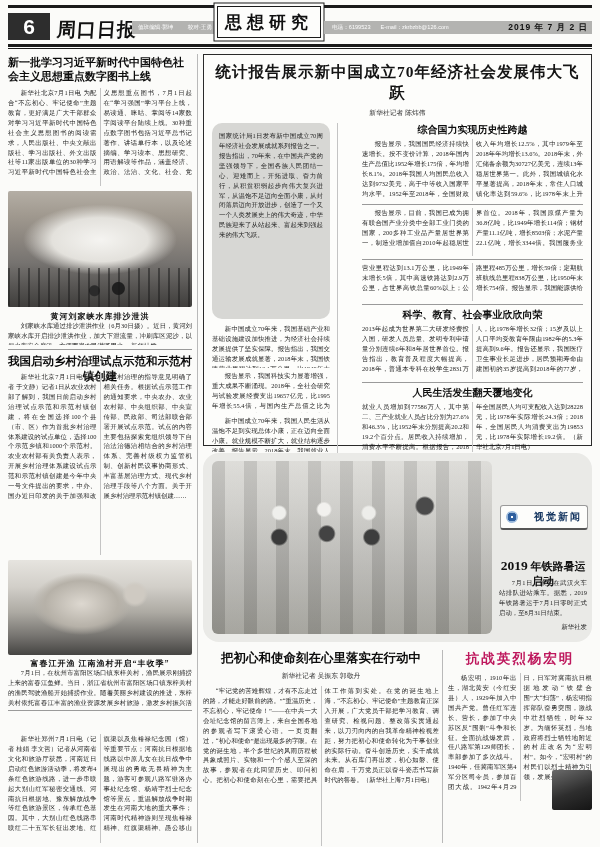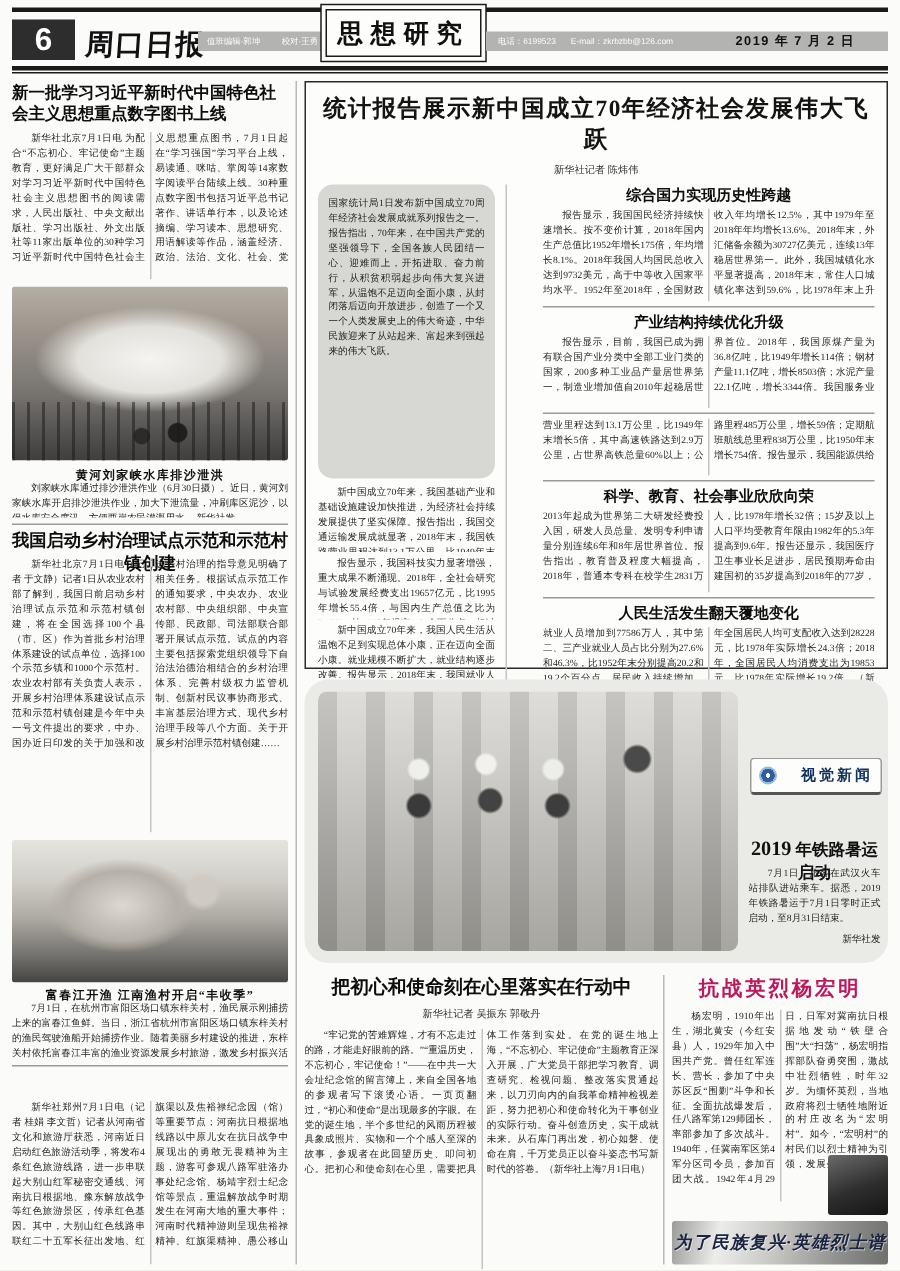--- a/index.html
+++ b/index.html
@@ -87,21 +87,21 @@
 
   <div class="abs graybar" style="left:216px;top:21px;width:0;height:13px;"></div>
 
   <div class="abs secbox" style="left:217px;top:6px;width:102px;height:30px;">
     <span>思想研究</span>
   </div>
 
   <div class="abs graybar" style="left:324px;top:21px;width:268px;height:13px;gap:10px;padding-left:8px;box-sizing:border-box;">
     <span>电话：6199523</span>
     <span>E-mail：zkrbzbb@126.com</span>
-    <span class="datetxt" style="margin-left:auto;padding-right:22px;">2019 年 7 月 2 日</span>
+    <span class="datetxt" style="margin-left:auto;padding-right:4px;">2019 年 7 月 2 日</span>
   </div>
   <div class="abs graybar" style="left:132px;top:21px;width:0;"></div>
   <div class="abs graybar" style="left:146px;top:21px;width:66px;height:13px;justify-content:flex-end;padding-right:0;background:none;">
     <span>校对·王勇</span>
   </div>
 
   <div class="abs rule" style="left:8px;top:44px;width:584px;height:2.5px;"></div>
   <div class="abs rule" style="left:8px;top:48px;width:584px;height:0.8px;"></div>
 
   <div class="abs vline" style="left:197px;top:54px;height:789px;"></div>
@@ -134,21 +134,20 @@
         <div class="introbox body-text" style="height:196px;box-sizing:border-box;">国家统计局1日发布新中国成立70周年经济社会发展成就系列报告之一。报告指出，70年来，在中国共产党的坚强领导下，全国各族人民团结一心、迎难而上，开拓进取、奋力前行，从积贫积弱起步向伟大复兴进军，从温饱不足迈向全面小康，从封闭落后迈向开放进步，创造了一个又一个人类发展史上的伟大奇迹，中华民族迎来了从站起来、富起来到强起来的伟大飞跃。</div>
         <div class="body-text indent" style="height:44px;margin-top:5px;">新中国成立70年来，我国基础产业和基础设施建设加快推进，为经济社会持续发展提供了坚实保障。报告指出，我国交通运输发展成就显著，2018年末，我国铁路营业里程达到13.1万公里，比1949年末增长5倍，其中高速铁路达到2.9万公里，居世界第一。</div>
         <div class="body-text indent" style="height:42px;margin-top:3px;">报告显示，我国科技实力显著增强，重大成果不断涌现。2018年，全社会研究与试验发展经费支出19657亿元，比1995年增长55.4倍，与国内生产总值之比为2.18%，比1995年提高1.61个百分点，超过欧盟15国平均水平。</div>
         <div class="body-text indent" style="height:36px;margin-top:3px;">新中国成立70年来，我国人民生活从温饱不足到实现总体小康，正在迈向全面小康。就业规模不断扩大，就业结构逐步改善。报告显示，2018年末，我国就业人员增加到77586万人。</div>
       </div>
 
       <div style="flex:1;min-width:0;">
         <div class="sec-head">综合国力实现历史性跨越</div>
         <div class="body-text cols2 indent" style="height:62px;margin-top:2px;">报告显示，我国国民经济持续快速增长。按不变价计算，2018年国内生产总值比1952年增长175倍，年均增长8.1%。2018年我国人均国民总收入达到9732美元，高于中等收入国家平均水平。1952年至2018年，全国财政收入年均增长12.5%，其中1979年至2018年年均增长13.6%。2018年末，外汇储备余额为30727亿美元，连续13年稳居世界第一。此外，我国城镇化水平显著提高，2018年末，常住人口城镇化率达到59.6%，比1978年末上升41.7个百分点；户籍人口城镇化率达到43.4%。1949年至2018年，城市数量由132个发展到672个。</div>
         <div class="hdiv" style="margin:3px 0;"></div>
-        <div class="sec-head">产业结构持续优化升级</div>
         <div class="body-text cols2 indent" style="height:48px;margin-top:2px;">报告显示，目前，我国已成为拥有联合国产业分类中全部工业门类的国家，200多种工业品产量居世界第一，制造业增加值自2010年起稳居世界首位。2018年，我国原煤产量为36.8亿吨，比1949年增长114倍；钢材产量11.1亿吨，增长8503倍；水泥产量22.1亿吨，增长3344倍。我国服务业蓬勃发展，2018年，第三产业增加值达到469575亿元，比1978年实际增长51倍，年均增长10.4%。</div>
         <div class="hdiv" style="margin:3px 0;"></div>
         <div class="body-text cols2" style="height:38px;margin-top:2px;">营业里程达到13.1万公里，比1949年末增长5倍，其中高速铁路达到2.9万公里，占世界高铁总量60%以上；公路里程485万公里，增长59倍；定期航班航线总里程838万公里，比1950年末增长754倍。报告显示，我国能源供给能力大幅提升，2018年末，全国发电装机容量19亿千瓦，比1978年末增长32.5倍。</div>
         <div class="hdiv" style="margin:3px 0;"></div>
         <div class="sec-head">科学、教育、社会事业欣欣向荣</div>
         <div class="body-text cols2" style="height:55px;margin-top:2px;">2013年起成为世界第二大研发经费投入国，研发人员总量、发明专利申请量分别连续6年和8年居世界首位。报告指出，教育普及程度大幅提高，2018年，普通本专科在校学生2831万人，比1978年增长32倍；15岁及以上人口平均受教育年限由1982年的5.3年提高到9.6年。报告还显示，我国医疗卫生事业长足进步，居民预期寿命由建国初的35岁提高到2018年的77岁，婴儿死亡率由建国初的200‰下降到2018年的6.1‰，居民健康水平总体上优于中高收入国家平均水平。</div>
         <div class="hdiv" style="margin:3px 0;"></div>
         <div class="sec-head">人民生活发生翻天覆地变化</div>
         <div class="body-text cols2" style="height:50px;margin-top:2px;">就业人员增加到77586万人，其中第二、三产业就业人员占比分别为27.6%和46.3%，比1952年末分别提高20.2和19.2个百分点。居民收入持续增加，消费水平不断提高。根据报告，2018年全国居民人均可支配收入达到28228元，比1978年实际增长24.3倍；2018年，全国居民人均消费支出为19853元，比1978年实际增长19.2倍。（新华社北京7月1日电）</div>
       </div>
@@ -174,17 +173,14 @@
   </div>
 
   <div class="abs vline" style="left:442px;top:650px;height:193px;"></div>
 
   <div class="abs" style="left:448px;top:650px;width:144px;">
     <div style="font:bold 13.5px 'Liberation Serif',serif;text-align:center;letter-spacing:2px;color:#be185d;">抗战英烈杨宏明</div>
     <div class="body-text cols2 indent" style="height:128px;margin-top:5px;">杨宏明，1910年出生，湖北黄安（今红安县）人，1929年加入中国共产党。曾任红军连长、营长，参加了中央苏区反“围剿”斗争和长征。全面抗战爆发后，任八路军第129师团长，率部参加了多次战斗。1940年，任冀南军区第4军分区司令员，参加百团大战。1942年4月29日，日军对冀南抗日根据地发动“铁壁合围”大“扫荡”，杨宏明指挥部队奋勇突围，激战中壮烈牺牲，时年32岁。为缅怀英烈，当地政府将烈士牺牲地附近的村庄改名为“宏明村”。如今，“宏明村”的村民们以烈士精神为引领，发展生产、建设家园，日子越过越红火。（据新华社武汉电）</div>
   </div>
   <div class="abs photo photoSmallDark" style="left:552px;top:770px;width:40px;height:40px;"></div>
 
-  <div class="abs banner" style="left:448px;top:814px;width:144px;height:29px;">
-    <span>为了民族复兴·英雄烈士谱</span>
-  </div>
 
 </div>
 
 </body></html>

